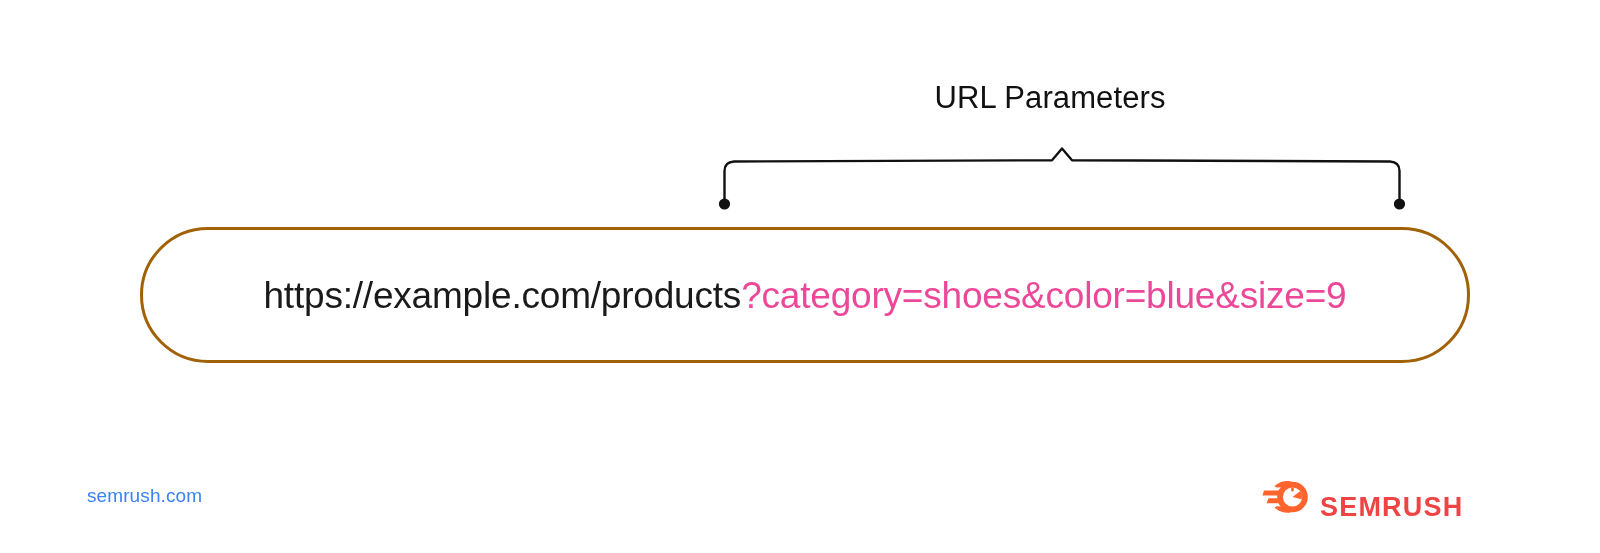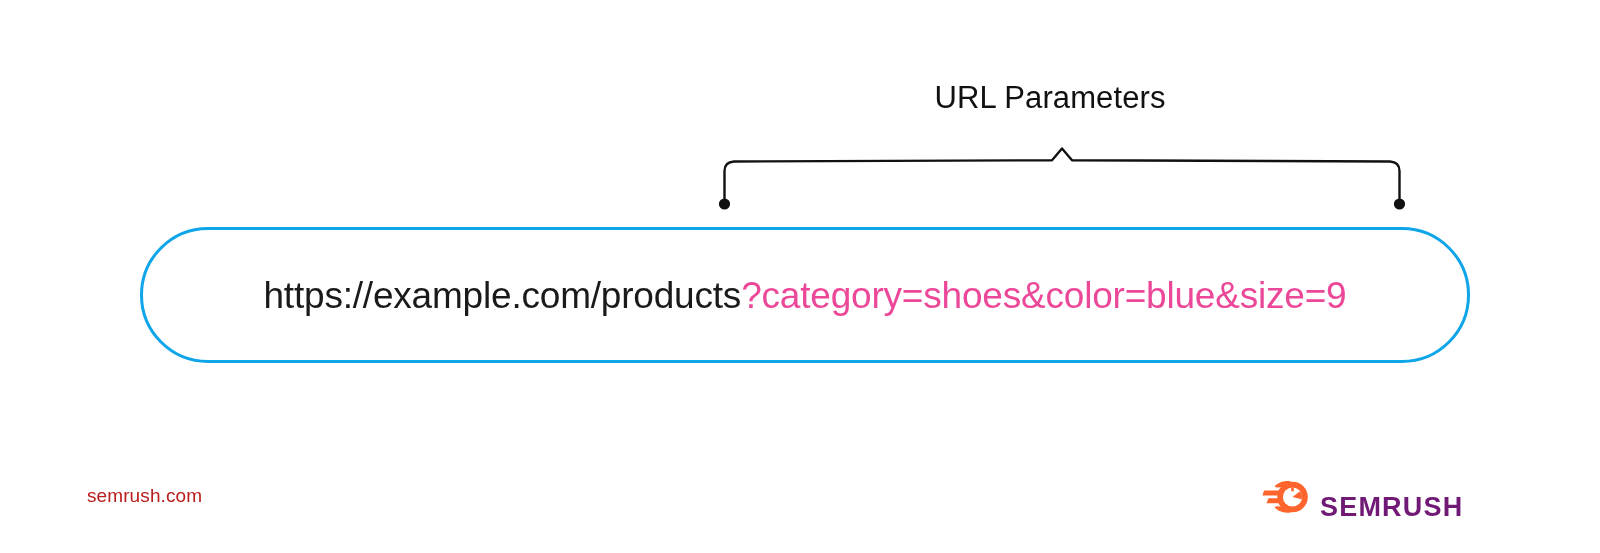--- a/index.html
+++ b/index.html
@@ -44,21 +44,21 @@
     height: 85px;
   }
 
   
   #url-pill {
     position: absolute;
     left: 140px;
     top: 227px;
     width: 1330px;
     height: 136px;
-    border: 3px solid #0ea5e9;
+    border: 3px solid #a16207;
     border-radius: 68px;
     box-sizing: border-box;
     background: #ffffff;
   }
   #url-text {
     position: absolute;
     left: 0;
     top: 0;
     width: 100%;
     height: 100%;
@@ -73,21 +73,21 @@
   .url-base { color: #1a1a1a; }
   .url-params { color: #ec4899; }
 
   
   #footer-url {
     position: absolute;
     left: 87px;
     top: 483px;
     font-size: 19px;
     line-height: 26px;
-    color: #b91c1c;
+    color: #3b82f6;
     letter-spacing: 0.1px;
     white-space: nowrap;
   }
   #brand-logo {
     position: absolute;
     left: 1262px;
     top: 477px;
     height: 40px;
     display: flex;
     align-items: center;
@@ -96,21 +96,21 @@
   #brand-mark {
     width: 48px;
     height: 38px;
     flex: 0 0 auto;
   }
   #brand-wordmark {
     font-size: 27px;
     line-height: 27px;
     font-weight: 700;
     letter-spacing: 1.2px;
-    color: #701a75;
+    color: #ef4444;
     white-space: nowrap;
     margin-top: 20px;
   }
 </style>
 </head>
 <body>
 
 <div id="canvas">
 
   <div id="annotation-title">URL Parameters</div>

